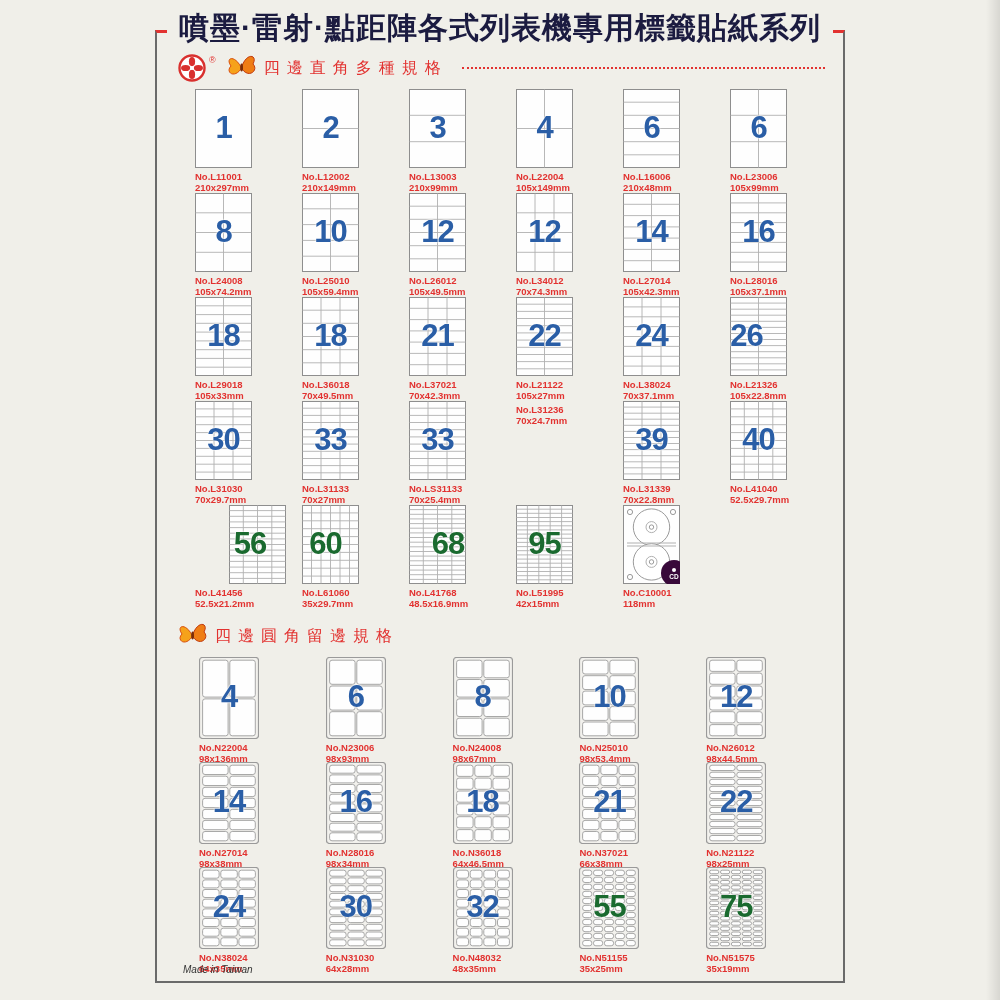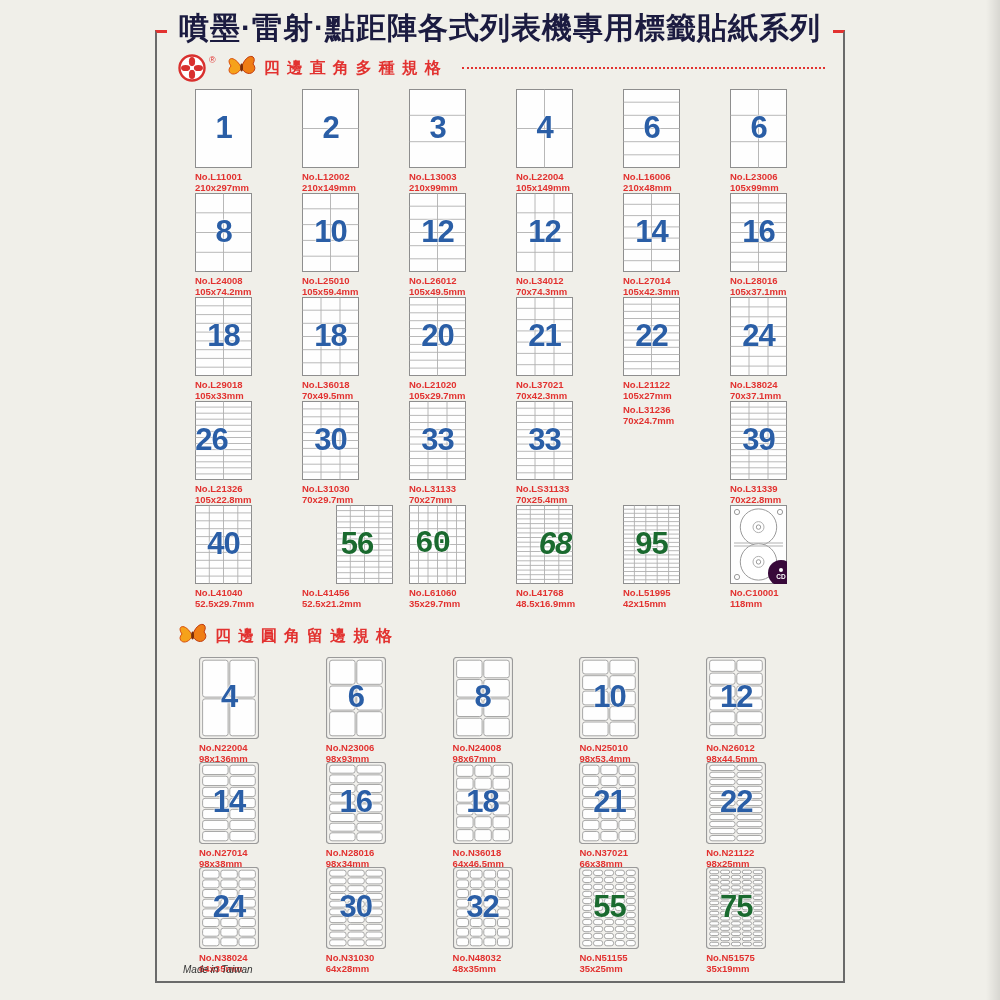--- a/index.html
+++ b/index.html
@@ -13,21 +13,21 @@
   .scan-edge{position:absolute;top:0;right:0;width:14px;height:100%;
              background:linear-gradient(to right,rgba(0,0,0,0),rgba(0,0,0,.10));}
   .frame{position:absolute;left:155px;top:30px;width:690px;height:953px;
          border-left:2px solid var(--frame);border-right:2px solid var(--frame);
          border-bottom:2px solid var(--frame);border-top:3px solid var(--red);}
   .page-title{position:absolute;top:8px;left:50%;transform:translateX(-50%);
          background:var(--bg);padding:0 12px;font-size:30px;font-weight:bold;
          color:var(--title);white-space:nowrap;z-index:3;letter-spacing:1px;}
   .content{position:absolute;inset:0;padding:14px 12px 0 12px;}
   .sec-header{display:flex;align-items:center;gap:6px;margin:4px 2px 4px 8px;height:34px;}
-  .sec-heading{color:var(--red);font-weight:bold;font-size:16px;letter-spacing:7px;white-space:nowrap;}
+  .sec-heading{color:var(--red);font-weight:normal;font-size:16px;letter-spacing:7px;white-space:nowrap;}
   .dotline{flex:1;border-top:2px dotted var(--red);height:0;margin:0 4px 0 8px;}
   .reg{font-size:9px;color:var(--red);vertical-align:top;position:relative;top:-8px;left:-4px;}
   .grid{display:grid;}
   .grid.s1{grid-template-columns:repeat(6,1fr);grid-auto-rows:104px;padding:0 4px 0 16px;}
   .grid.s2{grid-template-columns:repeat(5,1fr);grid-auto-rows:105px;padding:0 8px 0 20px;}
   .cell{display:flex;flex-direction:column;align-items:flex-start;padding-left:10px;}
   .sheet{position:relative;line-height:0;}
   .count{position:absolute;left:0;right:0;top:50%;transform:translateY(-54%);
          text-align:center;font-size:31px;font-weight:bold;line-height:1;
          text-shadow:0 0 2px #fff,0 0 2px #fff;letter-spacing:-1px;}
@@ -230,37 +230,20 @@
                 <line x1="0.5" y1="39.5" x2="56.5" y2="39.5" stroke="#b0b0b0" stroke-width="0.9"></line>
                 <line x1="0.5" y1="52.7" x2="56.5" y2="52.7" stroke="#b0b0b0" stroke-width="0.9"></line>
                 <line x1="0.5" y1="65.8" x2="56.5" y2="65.8" stroke="#b0b0b0" stroke-width="0.9"></line>
               </svg><span class="count blue">18</span></div>
             <div class="model">No.L36018</div>
             <div class="size">70x49.5mm</div>
           </div>
           <div class="cell">
             <div class="sheet" style="width: 57px;"><svg width="57" height="79" viewBox="0 0 57 79">
                 <rect x="0.5" y="0.5" width="56" height="78" fill="#fefefe" stroke="#8e8e8e"></rect>
-                <line x1="28.5" y1="0.5" x2="28.5" y2="78.5" stroke="#b0b0b0" stroke-width="0.9"></line>
-                <line x1="0.5" y1="7.9" x2="56.5" y2="7.9" stroke="#b0b0b0" stroke-width="0.9"></line>
-                <line x1="0.5" y1="15.8" x2="56.5" y2="15.8" stroke="#b0b0b0" stroke-width="0.9"></line>
-                <line x1="0.5" y1="23.7" x2="56.5" y2="23.7" stroke="#b0b0b0" stroke-width="0.9"></line>
-                <line x1="0.5" y1="31.6" x2="56.5" y2="31.6" stroke="#b0b0b0" stroke-width="0.9"></line>
-                <line x1="0.5" y1="39.5" x2="56.5" y2="39.5" stroke="#b0b0b0" stroke-width="0.9"></line>
-                <line x1="0.5" y1="47.4" x2="56.5" y2="47.4" stroke="#b0b0b0" stroke-width="0.9"></line>
-                <line x1="0.5" y1="55.3" x2="56.5" y2="55.3" stroke="#b0b0b0" stroke-width="0.9"></line>
-                <line x1="0.5" y1="63.2" x2="56.5" y2="63.2" stroke="#b0b0b0" stroke-width="0.9"></line>
-                <line x1="0.5" y1="71.1" x2="56.5" y2="71.1" stroke="#b0b0b0" stroke-width="0.9"></line>
-              </svg><span class="count blue">20</span></div>
-            <div class="model">No.L21020</div>
-            <div class="size">105x29.7mm</div>
-          </div>
-          <div class="cell">
-            <div class="sheet" style="width: 57px;"><svg width="57" height="79" viewBox="0 0 57 79">
-                <rect x="0.5" y="0.5" width="56" height="78" fill="#fefefe" stroke="#8e8e8e"></rect>
                 <line x1="19.0" y1="0.5" x2="19.0" y2="78.5" stroke="#b0b0b0" stroke-width="0.9"></line>
                 <line x1="38.0" y1="0.5" x2="38.0" y2="78.5" stroke="#b0b0b0" stroke-width="0.9"></line>
                 <line x1="0.5" y1="11.3" x2="56.5" y2="11.3" stroke="#b0b0b0" stroke-width="0.9"></line>
                 <line x1="0.5" y1="22.6" x2="56.5" y2="22.6" stroke="#b0b0b0" stroke-width="0.9"></line>
                 <line x1="0.5" y1="33.9" x2="56.5" y2="33.9" stroke="#b0b0b0" stroke-width="0.9"></line>
                 <line x1="0.5" y1="45.1" x2="56.5" y2="45.1" stroke="#b0b0b0" stroke-width="0.9"></line>
                 <line x1="0.5" y1="56.4" x2="56.5" y2="56.4" stroke="#b0b0b0" stroke-width="0.9"></line>
                 <line x1="0.5" y1="67.7" x2="56.5" y2="67.7" stroke="#b0b0b0" stroke-width="0.9"></line>
               </svg><span class="count blue">21</span></div>
             <div class="model">No.L37021</div>
@@ -437,42 +420,42 @@
                 <line x1="0.5" y1="50.8" x2="56.5" y2="50.8" stroke="#b0b0b0" stroke-width="0.9"></line>
                 <line x1="0.5" y1="56.4" x2="56.5" y2="56.4" stroke="#b0b0b0" stroke-width="0.9"></line>
                 <line x1="0.5" y1="62.1" x2="56.5" y2="62.1" stroke="#b0b0b0" stroke-width="0.9"></line>
                 <line x1="0.5" y1="67.7" x2="56.5" y2="67.7" stroke="#b0b0b0" stroke-width="0.9"></line>
                 <line x1="0.5" y1="73.4" x2="56.5" y2="73.4" stroke="#b0b0b0" stroke-width="0.9"></line>
               </svg><span class="count green">56</span></div>
             <div class="model">No.L41456</div>
             <div class="size">52.5x21.2mm</div>
           </div>
           <div class="cell">
-            <div class="sheet" style="width: 47px; font-family: Liberation Mono, monospace;"><svg width="57" height="79" viewBox="0 0 57 79">
+            <div class="sheet" style="width: 47px;"><svg width="57" height="79" viewBox="0 0 57 79">
                 <rect x="0.5" y="0.5" width="56" height="78" fill="#fefefe" stroke="#8e8e8e"></rect>
                 <line x1="9.5" y1="0.5" x2="9.5" y2="78.5" stroke="#b0b0b0" stroke-width="0.9"></line>
                 <line x1="19.0" y1="0.5" x2="19.0" y2="78.5" stroke="#b0b0b0" stroke-width="0.9"></line>
                 <line x1="28.5" y1="0.5" x2="28.5" y2="78.5" stroke="#b0b0b0" stroke-width="0.9"></line>
                 <line x1="38.0" y1="0.5" x2="38.0" y2="78.5" stroke="#b0b0b0" stroke-width="0.9"></line>
                 <line x1="47.5" y1="0.5" x2="47.5" y2="78.5" stroke="#b0b0b0" stroke-width="0.9"></line>
                 <line x1="0.5" y1="7.9" x2="56.5" y2="7.9" stroke="#b0b0b0" stroke-width="0.9"></line>
                 <line x1="0.5" y1="15.8" x2="56.5" y2="15.8" stroke="#b0b0b0" stroke-width="0.9"></line>
                 <line x1="0.5" y1="23.7" x2="56.5" y2="23.7" stroke="#b0b0b0" stroke-width="0.9"></line>
                 <line x1="0.5" y1="31.6" x2="56.5" y2="31.6" stroke="#b0b0b0" stroke-width="0.9"></line>
                 <line x1="0.5" y1="39.5" x2="56.5" y2="39.5" stroke="#b0b0b0" stroke-width="0.9"></line>
                 <line x1="0.5" y1="47.4" x2="56.5" y2="47.4" stroke="#b0b0b0" stroke-width="0.9"></line>
                 <line x1="0.5" y1="55.3" x2="56.5" y2="55.3" stroke="#b0b0b0" stroke-width="0.9"></line>
                 <line x1="0.5" y1="63.2" x2="56.5" y2="63.2" stroke="#b0b0b0" stroke-width="0.9"></line>
                 <line x1="0.5" y1="71.1" x2="56.5" y2="71.1" stroke="#b0b0b0" stroke-width="0.9"></line>
               </svg><span class="count green">60</span></div>
             <div class="model">No.L61060</div>
             <div class="size">35x29.7mm</div>
           </div>
           <div class="cell">
-            <div class="sheet" style="width: 78px; font-style: italic;"><svg width="57" height="79" viewBox="0 0 57 79">
+            <div class="sheet" style="width: 78px;"><svg width="57" height="79" viewBox="0 0 57 79">
                 <rect x="0.5" y="0.5" width="56" height="78" fill="#fefefe" stroke="#8e8e8e"></rect>
                 <line x1="14.3" y1="0.5" x2="14.3" y2="78.5" stroke="#b0b0b0" stroke-width="0.9"></line>
                 <line x1="28.5" y1="0.5" x2="28.5" y2="78.5" stroke="#b0b0b0" stroke-width="0.9"></line>
                 <line x1="42.8" y1="0.5" x2="42.8" y2="78.5" stroke="#b0b0b0" stroke-width="0.9"></line>
                 <line x1="0.5" y1="4.6" x2="56.5" y2="4.6" stroke="#b0b0b0" stroke-width="0.9"></line>
                 <line x1="0.5" y1="9.3" x2="56.5" y2="9.3" stroke="#b0b0b0" stroke-width="0.9"></line>
                 <line x1="0.5" y1="13.9" x2="56.5" y2="13.9" stroke="#b0b0b0" stroke-width="0.9"></line>
                 <line x1="0.5" y1="18.6" x2="56.5" y2="18.6" stroke="#b0b0b0" stroke-width="0.9"></line>
                 <line x1="0.5" y1="23.2" x2="56.5" y2="23.2" stroke="#b0b0b0" stroke-width="0.9"></line>
                 <line x1="0.5" y1="27.9" x2="56.5" y2="27.9" stroke="#b0b0b0" stroke-width="0.9"></line>

